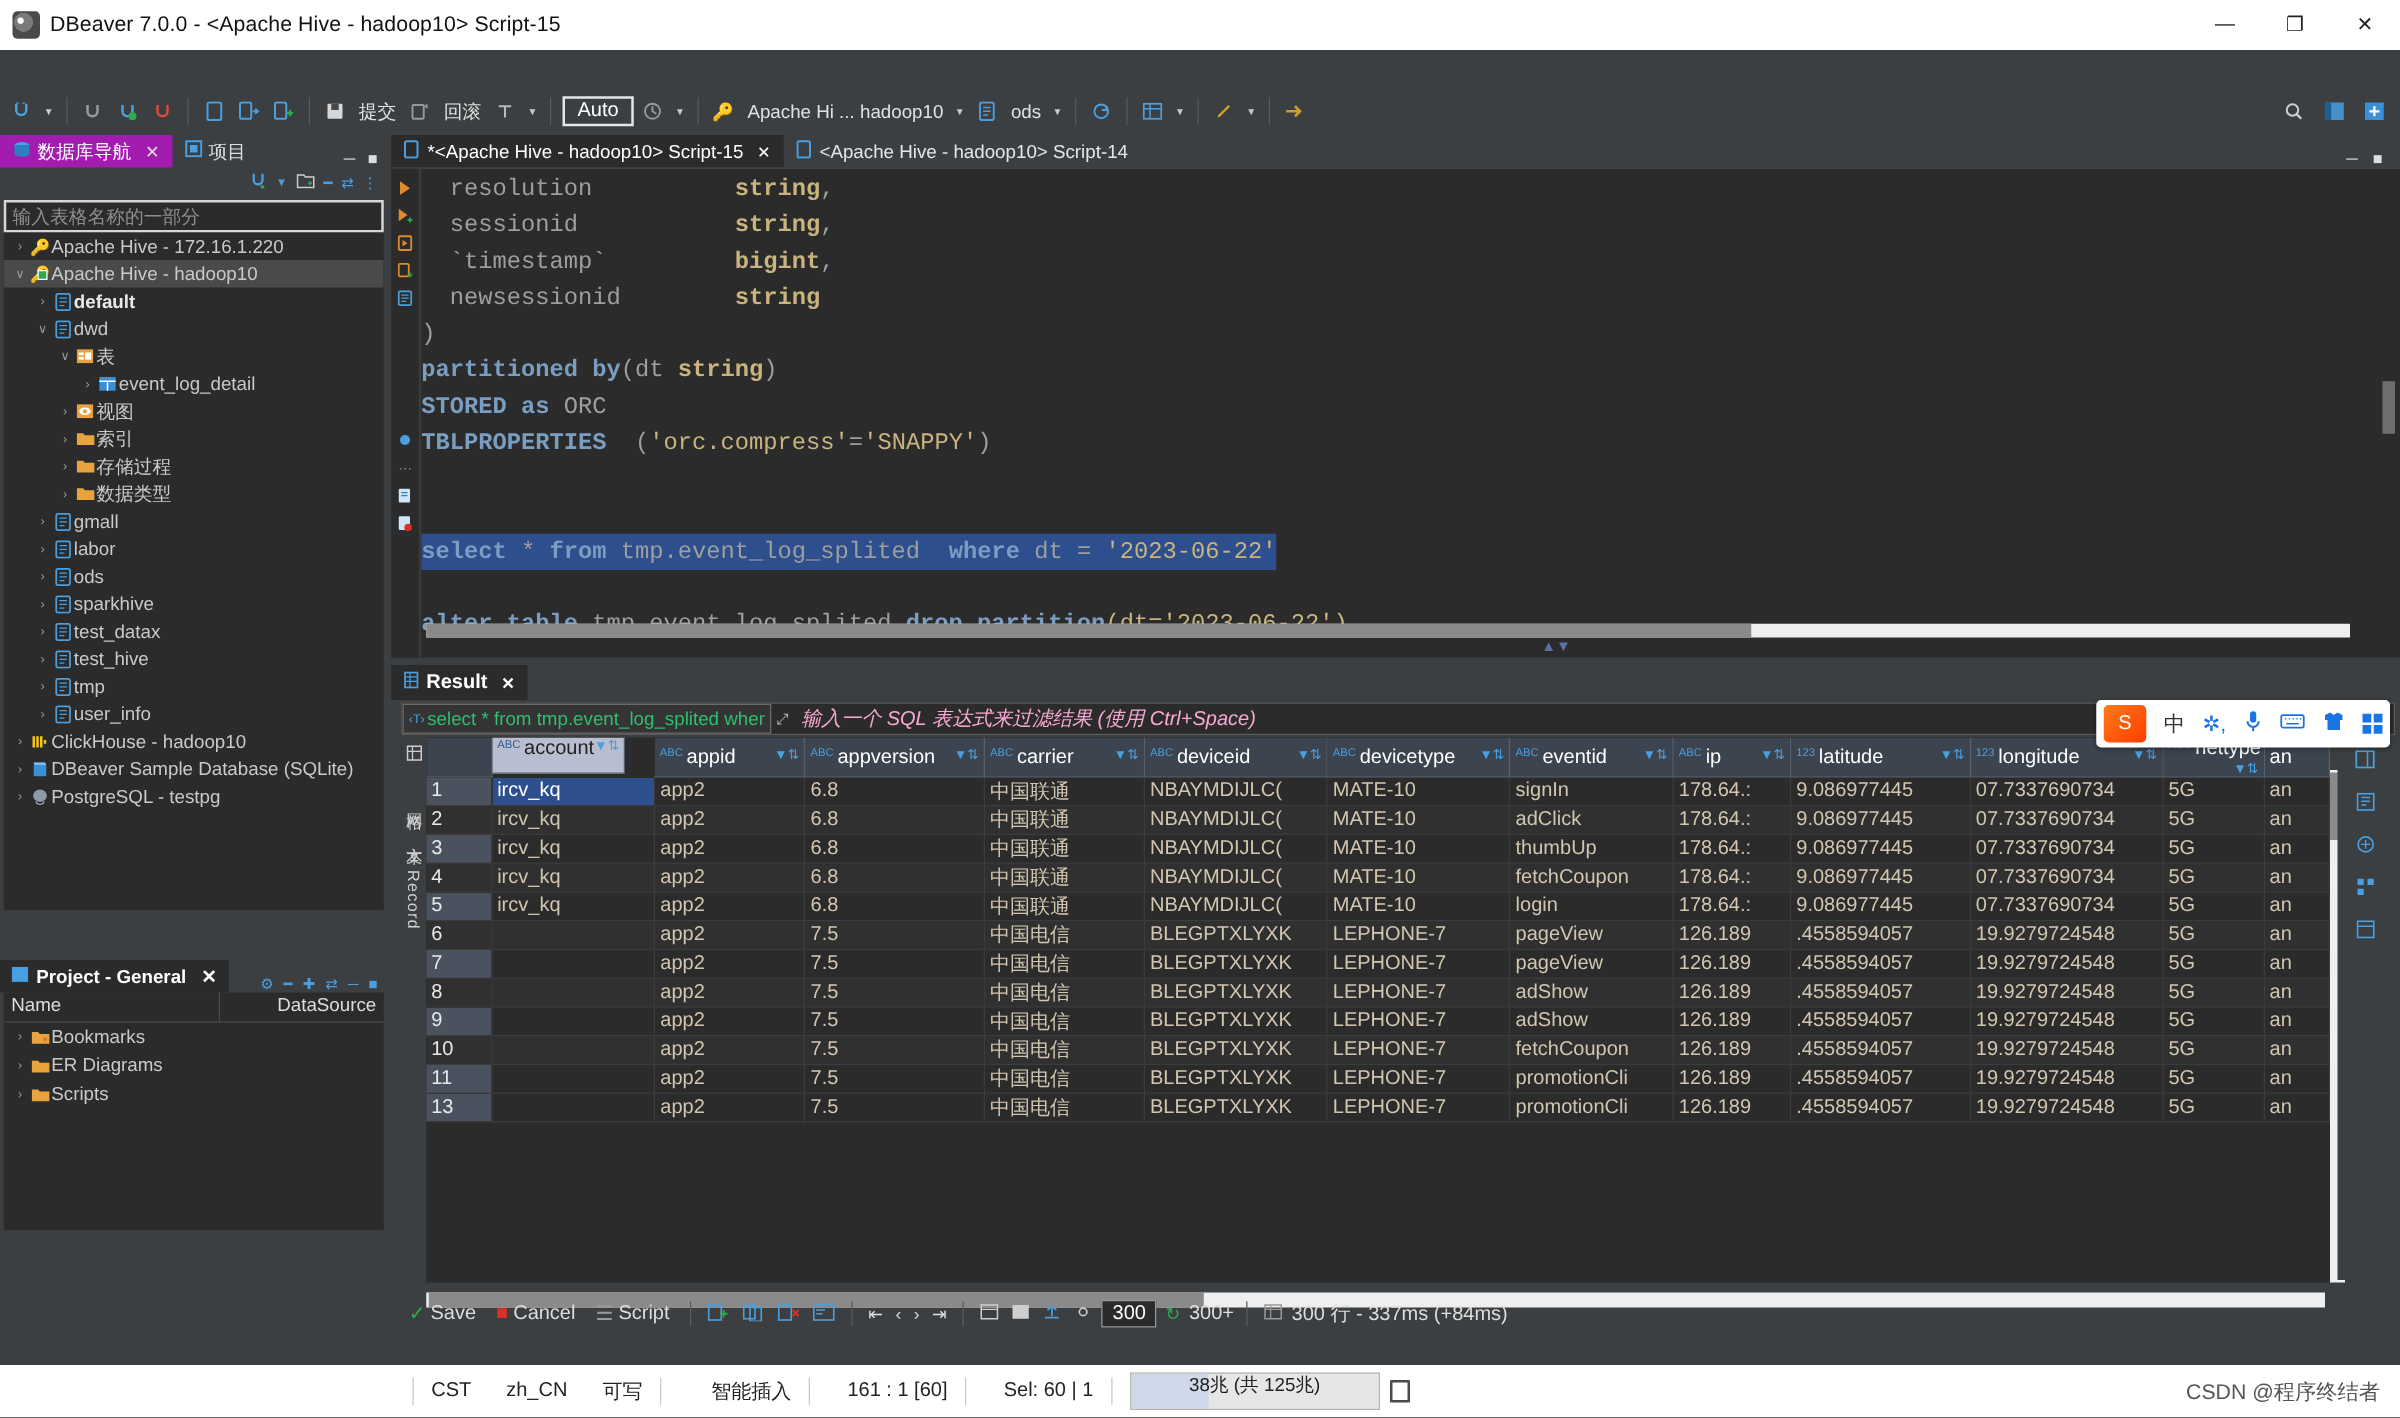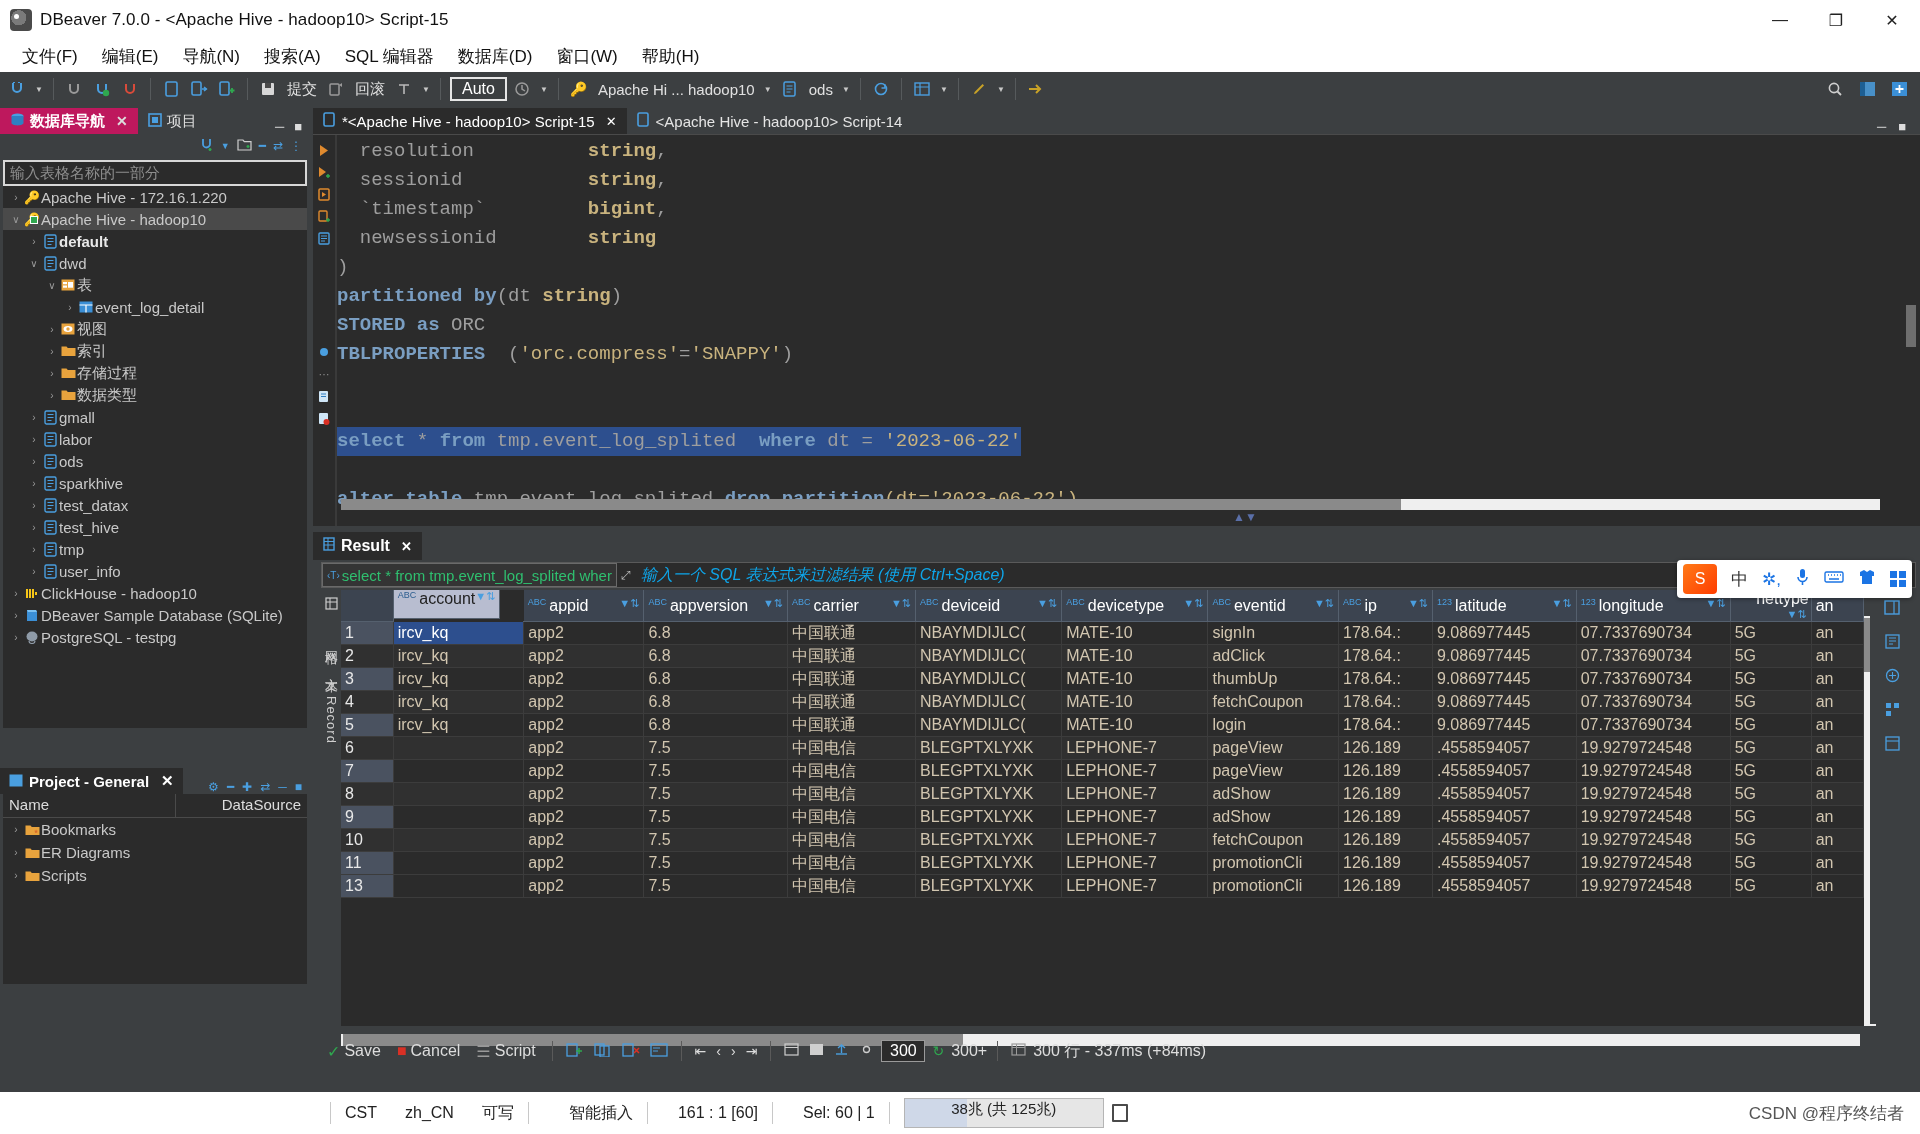--- a/index.html
+++ b/index.html
@@ -42,21 +42,21 @@
   .auto-box { border:2px solid #e6e6e6; background:#3c3f41; padding:1px 10px;
     font-size:16px; color:#fff; margin-left:2px;}
   .tb-right { margin-left:auto; display:flex; align-items:center; gap:6px; padding-right:8px;}
   .ico-key { color:#f2c43d; font-size:14px; }
 
   
   .leftpanel { position:absolute; left:0; top:106px; width:310px; height:968px; background:#3c3f41; }
   .navtabs { height:28px; display:flex; align-items:flex-end; }
   .navtab { height:26px; display:flex; align-items:center; gap:5px; padding:0 10px;
     font-size:15px; color:#ddd; }
-  .navtab.active { background:#be185d; color:#fff; font-weight:bold;margin-top:24px;}
+  .navtab.active { background:#a21caf; color:#fff; font-weight:normal;margin-top:24px;}
   .navtab .tclose { font-size:14px; margin-left:6px; color:#ddd;}
   .nav-toolrow { height:24px; background:#3c3f41; display:flex; align-items:center;
      justify-content:flex-end; gap:7px; padding-right:8px;}
   .nav-toolrow .ti { font-size:12px; color:#4a9fe0; }
   .navfilter { margin:2px 3px 0 3px; height:26px; background:#2b2b2b; border:2px solid #d7d7d7;
     display:flex; align-items:center; padding-left:5px; }
   .navfilter span { font-size:15px; color:#8e8e8e; }
   .navtree { background:#2b2b2b; margin:0 3px; height:542px; overflow:hidden; position:relative;}
   .tr { height:22px; display:flex; align-items:center; font-size:15px; color:#c9c9c9;
     white-space:nowrap; }
@@ -104,21 +104,21 @@
   .results { position:absolute; left:313px; top:530px; right:0; bottom:60px; background:#3c3f41;}
   .restabs { height:30px; display:flex; align-items:flex-end; }
   .restab { height:28px; display:flex; align-items:center; gap:6px; padding:0 10px;
      background:#2b2b2b; font-size:16px; color:#fff; font-weight:bold;}
   .filterbar { height:26px; margin:2px 4px 0 8px; display:flex; align-items:center;
      background:#2b2b2b; border:1px solid #5a5a5a;}
   .fb-left { display:flex; align-items:center; background:#343434; border:1px solid #6a6a6a;
      height:24px; padding:0 4px; max-width:320px; overflow:hidden;}
   .fb-left .txt { color:#2fbf6f; font-size:15px; white-space:nowrap; }
   .fb-expand { width:18px; text-align:center; color:#bdbdbd; font-size:12px;}
-  .fb-ph { color:#0ea5e9; font-size:16px; font-style:italic; padding-left:6px;}
+  .fb-ph { color:#f9a8d4; font-size:16px; font-style:italic; padding-left:6px;}
   .fb-right { margin-left:auto; display:flex; align-items:center; gap:2px; padding-right:4px;}
 
   .gridwrap { position:absolute; left:8px; top:60px; right:56px; bottom:48px;
      background:#2b2b2b; display:flex; }
   .rowhdr-side { width:20px; background:#3c3f41; display:flex; flex-direction:column;
      align-items:center; justify-content:flex-start; padding-top:6px; gap:26px; }
   .side-vtext { writing-mode: vertical-rl; font-size:13px; color:#cfcfcf; letter-spacing:1px;}
   table.grid { border-collapse:collapse; table-layout:fixed; width:100%; }
   table.grid th { background:#3c4450; color:#fff; font-size:16px; font-weight:normal;
      text-align:left; height:29px; padding:0 4px; border-right:1px solid #55606e;
@@ -188,30 +188,20 @@
     <div class="title-icon"></div>
     <div class="title-text">DBeaver 7.0.0 - &lt;Apache Hive - hadoop10&gt; Script-15</div>
     <div class="win-btns">
       <div class="win-btn">—</div>
       <div class="win-btn">❐</div>
       <div class="win-btn close">✕</div>
     </div>
   </div>
   <div class="topstrip"></div>
 
-  <div class="menubar">
-    <div class="menu-item">文件(F)</div>
-    <div class="menu-item">编辑(E)</div>
-    <div class="menu-item">导航(N)</div>
-    <div class="menu-item">搜索(A)</div>
-    <div class="menu-item">SQL 编辑器</div>
-    <div class="menu-item">数据库(D)</div>
-    <div class="menu-item">窗口(W)</div>
-    <div class="menu-item">帮助(H)</div>
-  </div>
 
   <div class="toolbar">
     <div class="tb-btn">
       <svg width="18" height="18" viewBox="0 0 18 18">
           <path d="M5 3v5a4 4 0 008 0V3" stroke="#4a9fe0" stroke-width="2" fill="none"></path>
           <path d="M6 3v-1M11 3v-1" stroke="#4a9fe0" stroke-width="2"></path>
         </svg>
     </div>
     <div class="tb-caret">▼</div>
     <div class="tb-sep"></div>

